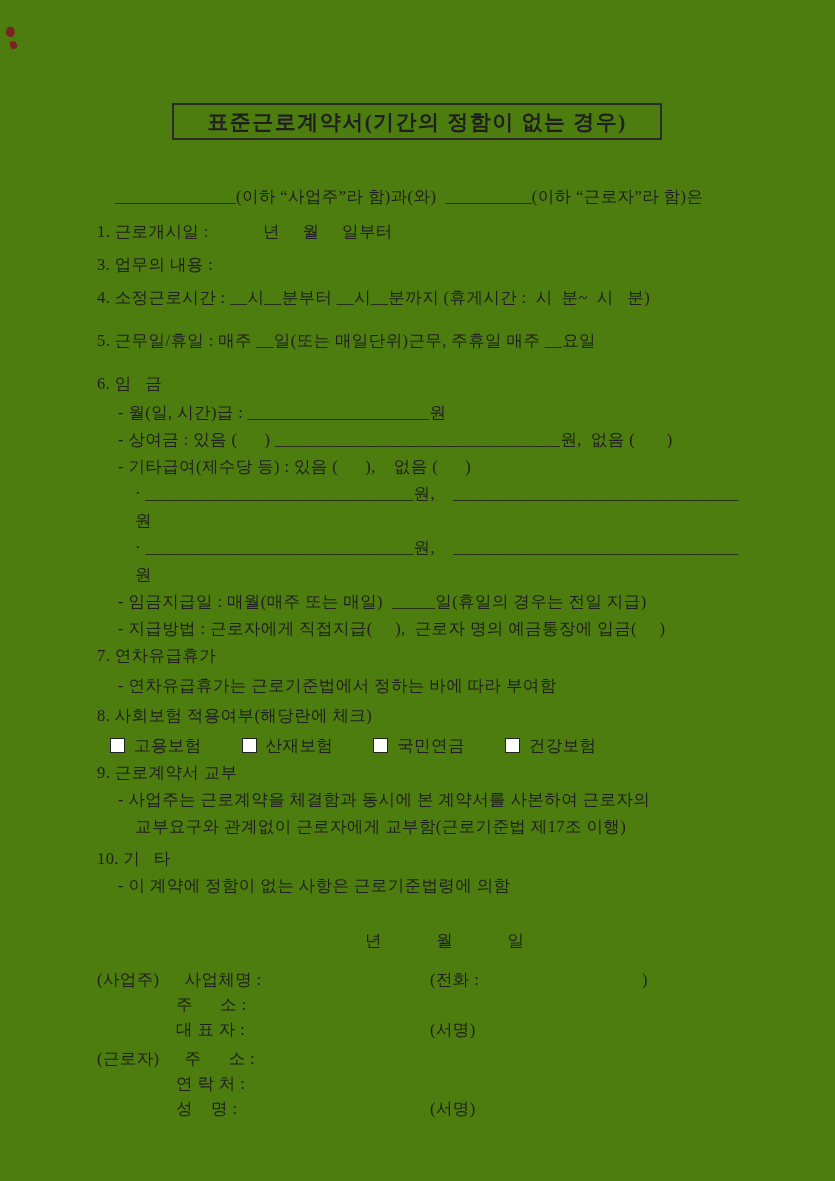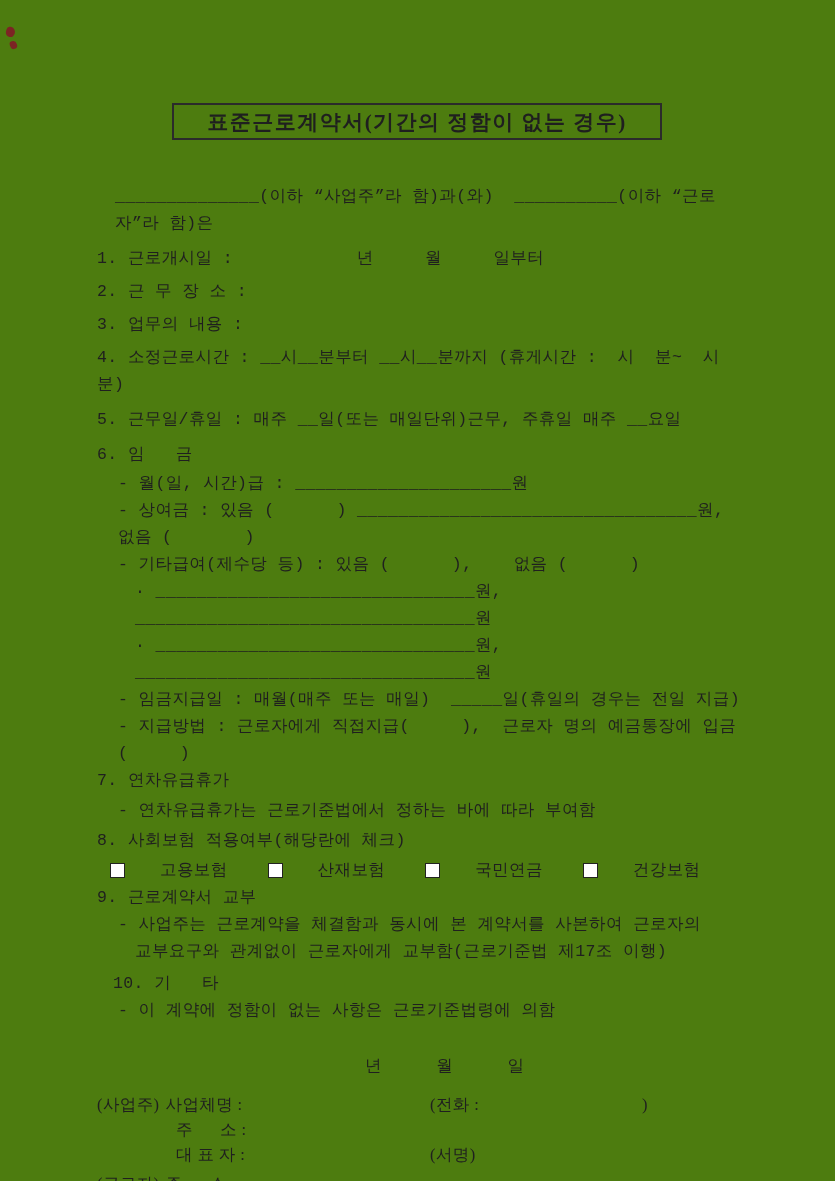--- a/index.html
+++ b/index.html
@@ -16,36 +16,36 @@
   .speck{position:absolute;background:#7c2424;border-radius:40% 60% 50% 50%;}
   .speck.s1{left:6px;top:27px;width:9px;height:10px;transform:rotate(15deg);}
   .speck.s2{left:10px;top:41px;width:7px;height:8px;transform:rotate(-20deg);}
   .title-box{
     position:absolute;left:172px;top:103px;width:486px;height:33px;
     border:2px solid #2b2b2b;
     display:flex;align-items:center;justify-content:center;
     font-size:21px;font-weight:700;letter-spacing:1.5px;
   }
   .content{position:absolute;left:97px;top:183px;width:648px;}
-  .ln{white-space:pre-wrap;line-height:27px;min-height:27px;font-family:Liberation Mono, monospace;}
+  .ln{white-space:pre-wrap;line-height:27px;min-height:27px;}
   .pad18{padding-left:18px;}
   .ind1{padding-left:21px;}
   .ind2{padding-left:38px;}
-  .g2{margin-top:2px;} .g3{margin-top:3px;} .g4{margin-top:8px;}
-  .g5{margin-top:5px;margin-left:16px;} .g6{margin-top:6px;} .g8{margin-top:8px;}
+  .g2{margin-top:2px;} .g3{margin-top:3px;} .g4{margin-top:16px;}
+  .g5{margin-top:5px;} .g6{margin-top:6px;} .g8{margin-top:8px;}
   .cbrow{padding-left:13px;display:flex;align-items:center;}
-  .cb-item{display:inline-flex;align-items:center;margin-right:40px;gap:26px;}
+  .cb-item{display:inline-flex;align-items:center;margin-right:40px;}
   .cb-box{
     display:inline-block;width:13px;height:13px;
     border:1.5px solid #222;margin-right:9px;background:#fff;
   }
   .date-row{margin-top:28px;padding-left:268px;white-space:pre-wrap;line-height:27px;}
   .sig{margin-top:13px;}
   .sig .srow{position:relative;white-space:pre-wrap;line-height:25px;min-height:25px;}
-  .sig .prefix{margin-right:6px;}
+  .sig .prefix{margin-right:25px;}
   .sig .pad{padding-left:79px;}
   .sig .rcol{position:absolute;left:333px;top:0;white-space:pre-wrap;text-align:right;}
   .sig.worker{margin-top:4px;}
 </style>
 </head>
 <body>
 
 <div class="page">
 
   <div class="speck s1"></div>
@@ -53,21 +53,20 @@
 
   <div class="title-box">
       <span>표준근로계약서(기간의 정함이 없는 경우)</span>
     </div>
 
   <div class="content">
 
     <div class="ln pad18">______________(이하 “사업주”라 함)과(와)  __________(이하 “근로자”라 함)은</div>
 
     <div class="ln g8">1. 근로개시일 :            년     월     일부터</div>
-    <div class="ln g6">2. 근 무 장 소 :</div>
     <div class="ln g6">3. 업무의 내용 :</div>
     <div class="ln g6">4. 소정근로시간 : __시__분부터 __시__분까지 (휴게시간 :  시  분~  시   분)</div>
     <div class="ln g4">5. 근무일/휴일 : 매주 __일(또는 매일단위)근무, 주휴일 매주 __요일</div>
 
     <div class="ln g4">6. 임   금</div>
     <div class="ln g2 ind1">- 월(일, 시간)급 : _____________________원</div>
     <div class="ln ind1">- 상여금 : 있음 (      ) _________________________________원,  없음 (       )</div>
     <div class="ln ind1">- 기타급여(제수당 등) : 있음 (      ),    없음 (      )</div>
     <div class="ln ind2">· _______________________________원,    _________________________________원</div>
     <div class="ln ind2">· _______________________________원,    _________________________________원</div>

